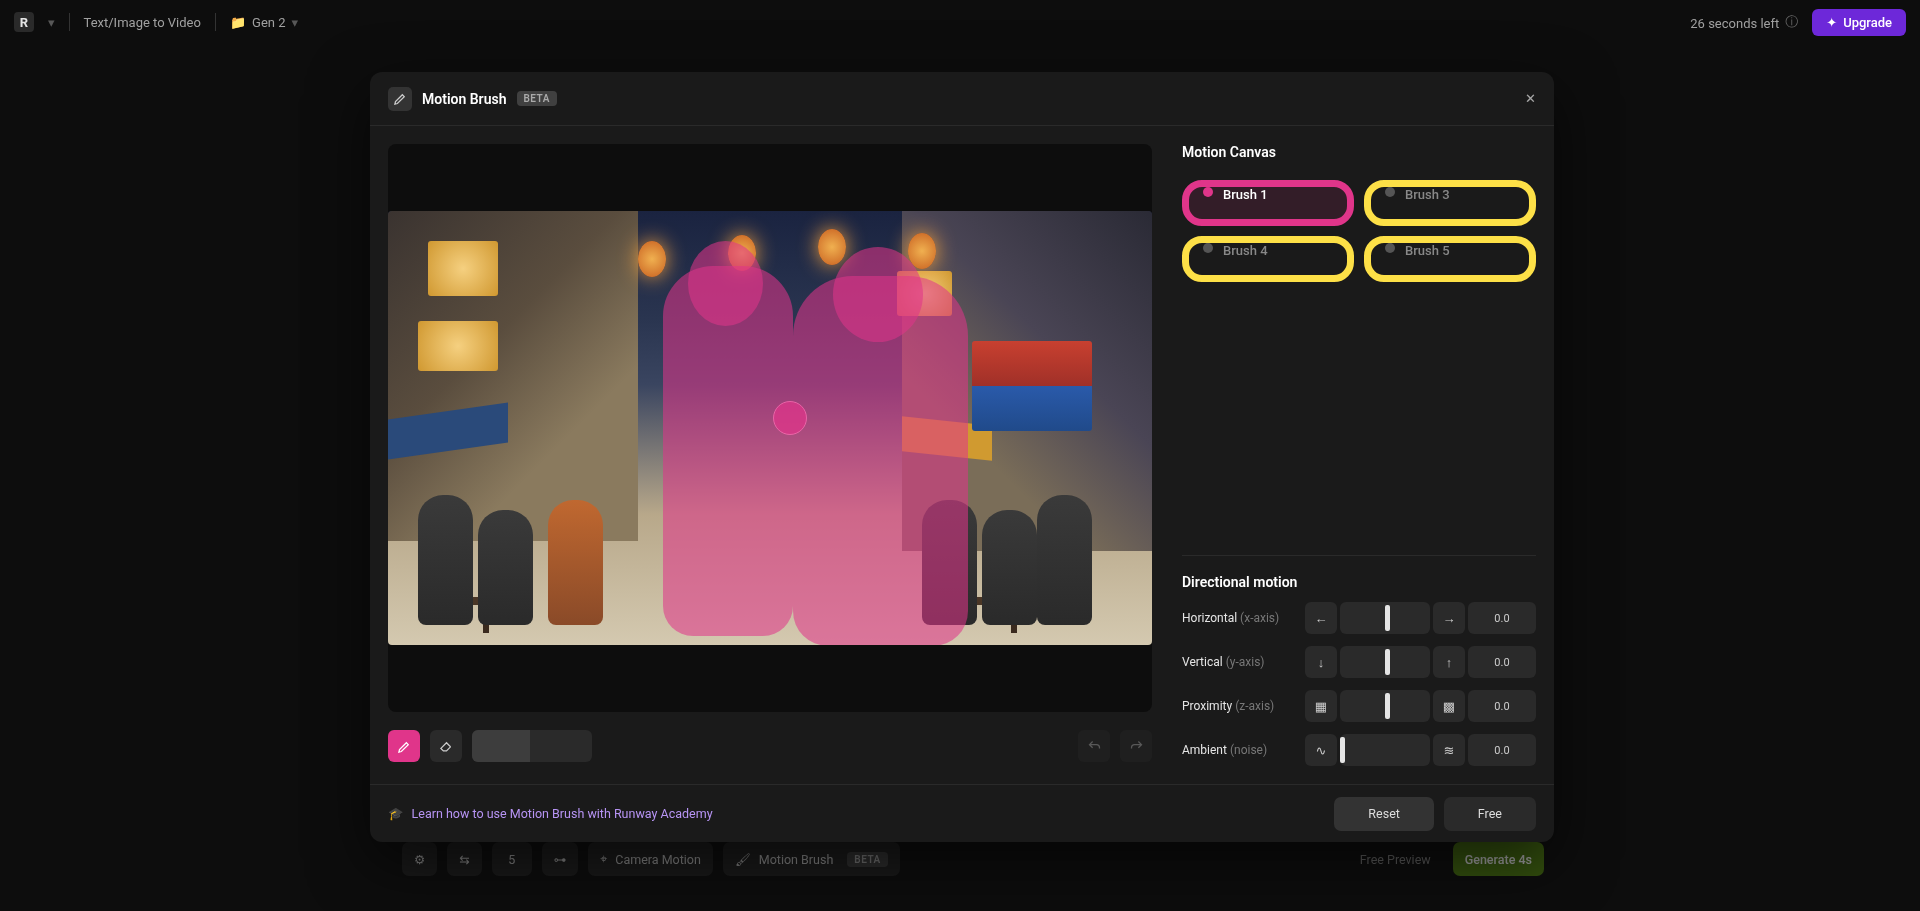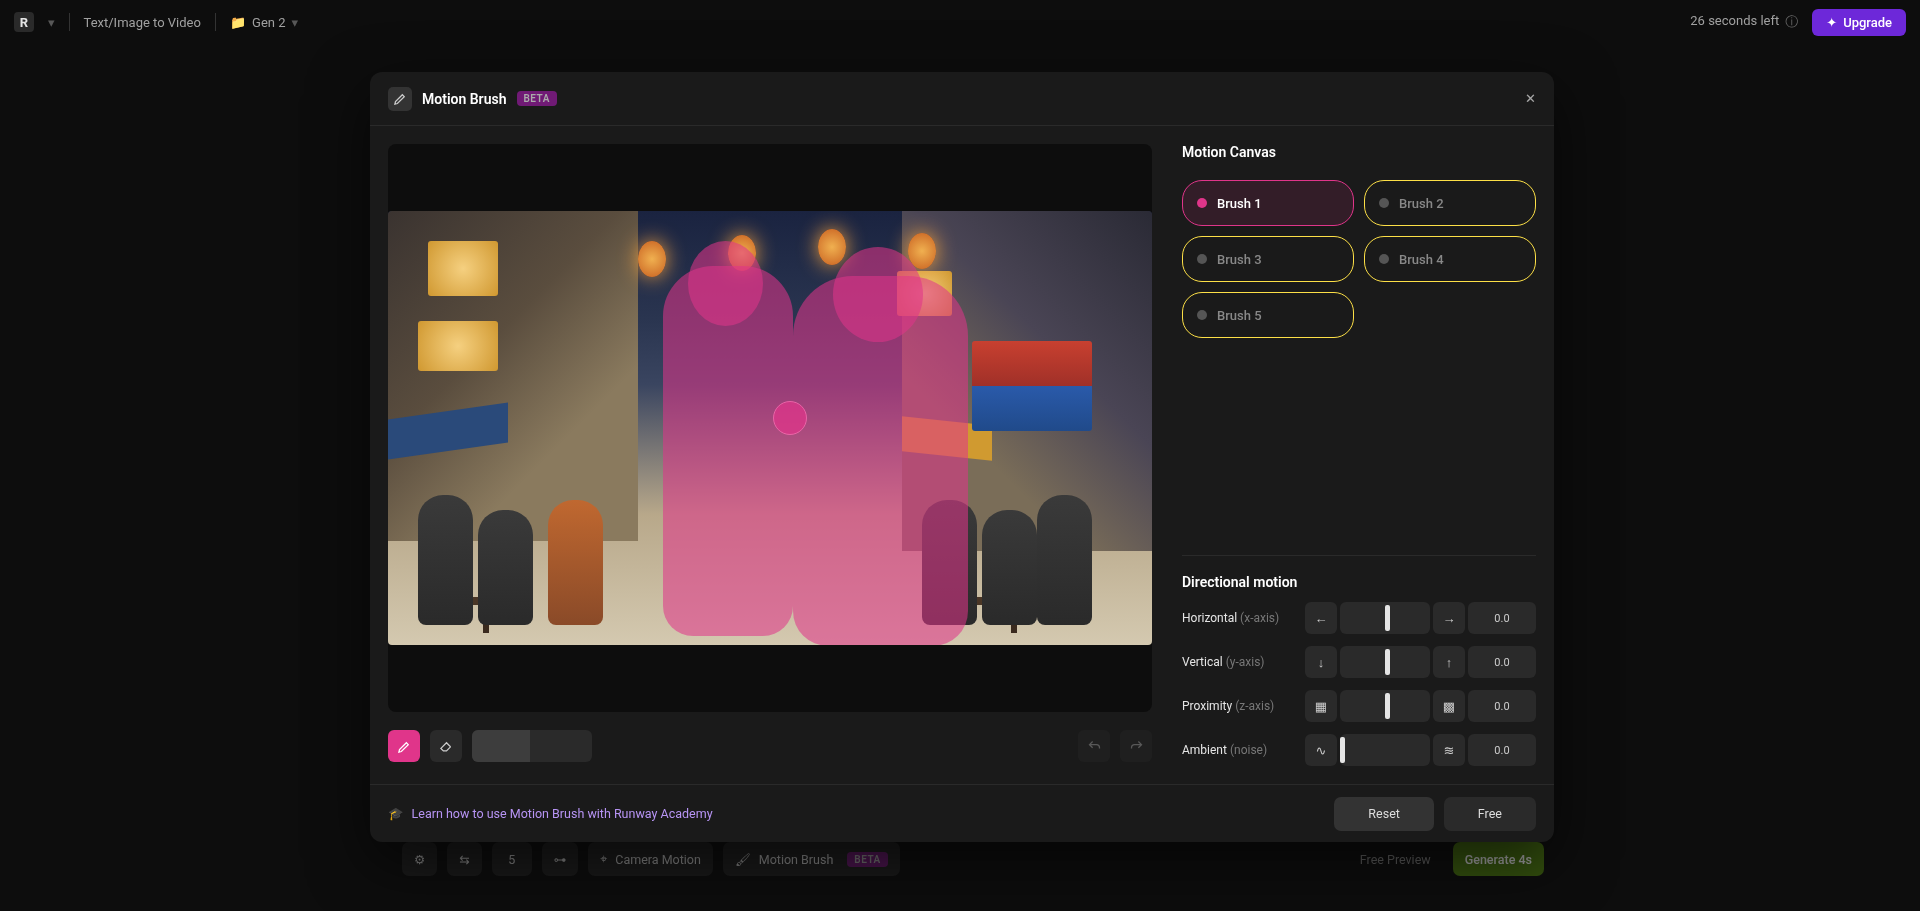--- a/index.html
+++ b/index.html
@@ -11,35 +11,35 @@
   width:1920px;height:911px;overflow:hidden;position:relative;
 }
 
 .topbar{
   height:44px;display:flex;align-items:center;padding:0 14px;gap:14px;
   color:#a0a0a0;
 }
 .tb-left{display:flex;align-items:center;gap:14px;}
 .logo{width:20px;height:20px;background:#2a2a2a;border-radius:4px;display:flex;align-items:center;justify-content:center;font-weight:700;color:#e5e5e5}
 .chev{opacity:.5}
-.tb-link{display:flex;align-items:flex-start;gap:6px;cursor:pointer}
+.tb-link{display:flex;align-items:flex-end;gap:6px;cursor:pointer}
 .tb-spacer{flex:1}
 .tb-right{display:flex;align-items:center;gap:14px}
 .upgrade-btn{background:#6d28d9;color:#fff;padding:6px 14px;border-radius:6px;display:flex;align-items:center;gap:6px;font-weight:500}
 
 .modal{
   position:absolute;left:370px;top:72px;width:1184px;height:770px;
   background:#1a1a1a;border-radius:12px;
   display:flex;flex-direction:column;
   box-shadow:0 20px 60px rgba(0,0,0,.6);
 }
 .modal-header{height:54px;display:flex;align-items:center;padding:0 18px;border-bottom:1px solid #2a2a2a;}
 .mh-icon{width:24px;height:24px;background:#333;border-radius:5px;display:flex;align-items:center;justify-content:center;margin-right:10px}
 .mh-title{font-weight:600;color:#fff;font-size:14px}
-.beta{background:#701a75;color:#aaa;font-size:10px;font-weight:600;padding:2px 7px;border-radius:4px;margin-left:10px;letter-spacing:.5px}
+.beta{background:#404040;color:#aaa;font-size:10px;font-weight:600;padding:2px 7px;border-radius:4px;margin-left:10px;letter-spacing:.5px}
 .mh-spacer{flex:1}
 .close{cursor:pointer;opacity:.7}
 .modal-body{flex:1;display:flex;padding:18px;gap:30px}
 .left-col{flex:0 0 764px;display:flex;flex-direction:column}
 .canvas-wrap{flex:1;background:#0d0d0d;border-radius:8px;display:flex;align-items:center;justify-content:center;position:relative;overflow:hidden}
 .canvas-img{width:764px;height:434px;position:relative;border-radius:4px;overflow:hidden;
   background:linear-gradient(180deg,#1a2340 0%,#2a3550 25%,#3a4560 40%,#b8a88a 70%,#d4c9b0 100%);
 }
 
 .bld-l{position:absolute;left:0;top:0;width:250px;height:330px;
@@ -80,21 +80,21 @@
 .ct-btn.active{background:#e0358a}
 .slider-mini{width:120px;height:32px;background:#2a2a2a;border-radius:6px;position:relative;overflow:hidden}
 .slider-mini .fill{position:absolute;left:0;top:0;bottom:0;width:48%;background:#3d3d3d}
 .ct-spacer{flex:1}
 .ct-btn.disabled{opacity:.35}
 
 .right-col{flex:1;display:flex;flex-direction:column;gap:18px}
 .rc-title{font-weight:600;color:#fff;font-size:14px;margin-bottom:2px}
 .brush-grid{display:grid;grid-template-columns:1fr 1fr;gap:10px}
 .brush-grid .single{grid-column:span 1}
-.brush-pill{height:46px;border:1px solid #fde047;border-radius:20px;display:flex;align-items:center;gap:10px;padding:0 14px;cursor:pointer;color:#888;font-weight:500}
+.brush-pill{height:46px;border:7px solid #fde047;border-radius:20px;display:flex;gap:10px;padding:0 14px;cursor:pointer;color:#888;font-weight:500}
 .brush-pill.active{border-color:#e0358a;background:rgba(224,53,138,.13);color:#fff}
 .brush-pill .dot{width:10px;height:10px;border-radius:50%;background:#555}
 .brush-pill.active .dot{background:#e0358a}
 .section-div{border-top:1px solid #2a2a2a;margin-top:auto;padding-top:18px}
 .dir-row{display:flex;align-items:center;gap:3px;margin-top:12px}
 .dir-label{flex:0 0 120px;font-size:12px}
 .dir-label .axis{color:#777}
 .arrow-btn{width:32px;height:32px;border-radius:6px;background:#2a2a2a;display:flex;align-items:center;justify-content:center;cursor:pointer;font-size:13px;color:#ccc}
 .h-slider{flex:1;height:32px;background:#2a2a2a;border-radius:6px;position:relative}
 .h-slider .thumb{position:absolute;top:3px;bottom:3px;width:5px;background:#e5e5e5;border-radius:2px;left:50%}
@@ -250,24 +250,20 @@
 
     <div class="right-col">
       <div class="rc-title">Motion Canvas</div>
       <div class="brush-grid">
         <div class="brush-pill active">
             <span class="dot"></span>
             <span>Brush 1</span>
           </div>
         <div class="brush-pill">
             <span class="dot"></span>
-            <span>Brush 2</span>
-          </div>
-        <div class="brush-pill">
-            <span class="dot"></span>
             <span>Brush 3</span>
           </div>
         <div class="brush-pill">
             <span class="dot"></span>
             <span>Brush 4</span>
           </div>
         <div class="brush-pill single">
             <span class="dot"></span>
             <span>Brush 5</span>
           </div>

